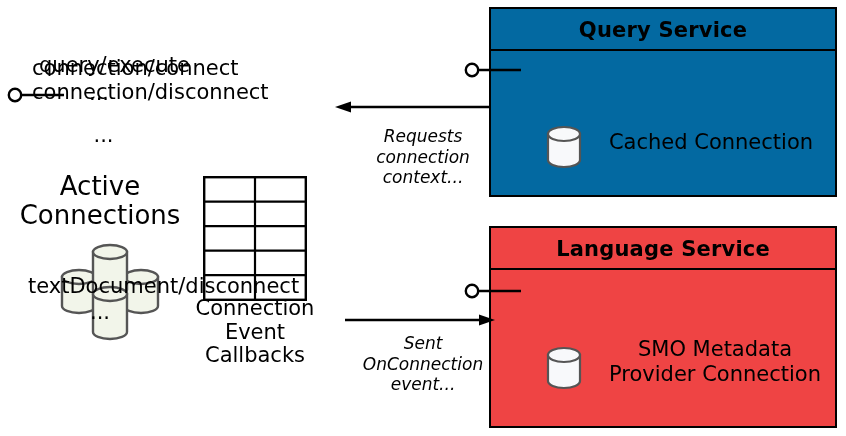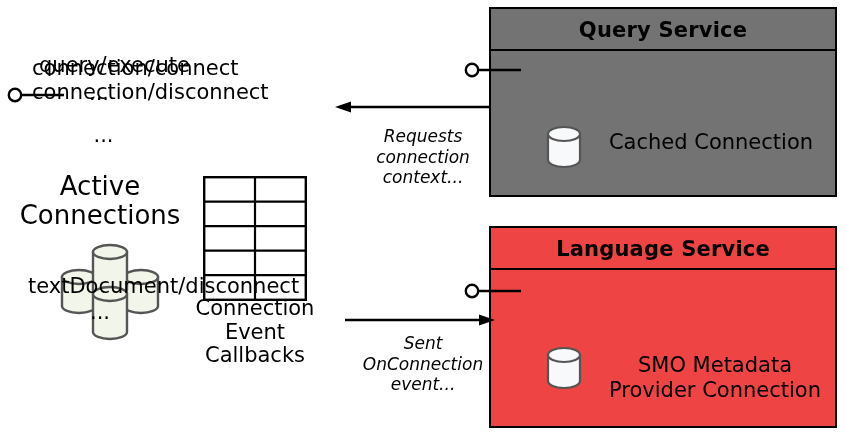--- a/index.html
+++ b/index.html
@@ -99,21 +99,21 @@
   #callback-table {
     position: absolute;
     left: 203px; top: 176px;
     width: 104px; height: 125px;
   }
 
   
   #query-service {
     left: 489px; top: 7px;
     width: 348px; height: 190px;
-    background: #737373;
+    background: #0369a1;
   }
   #query-service .box-title {
     top: 9px;
     font-size: 21px;
   }
   #query-service .box-divider { top: 40px; }
   #qs-endpoint {
     left: 11px; top: 54px;
     width: 348px;
     font-size: 21px;
@@ -166,21 +166,20 @@
     position: absolute;
     left: 545px; top: 345px;
     width: 38px; height: 46px;
   }
   #ls-provider-label {
     left: 590px; top: 337px;
     width: 250px;
     font-size: 21px;
     text-align: center;
     line-height: 1.18;
-    margin-top: 16px;
   }
 
   
   #label-requests {
     left: 357px; top: 126px;
     width: 132px;
     font-size: 17px;
   }
   #label-sent {
     left: 357px; top: 333px;

